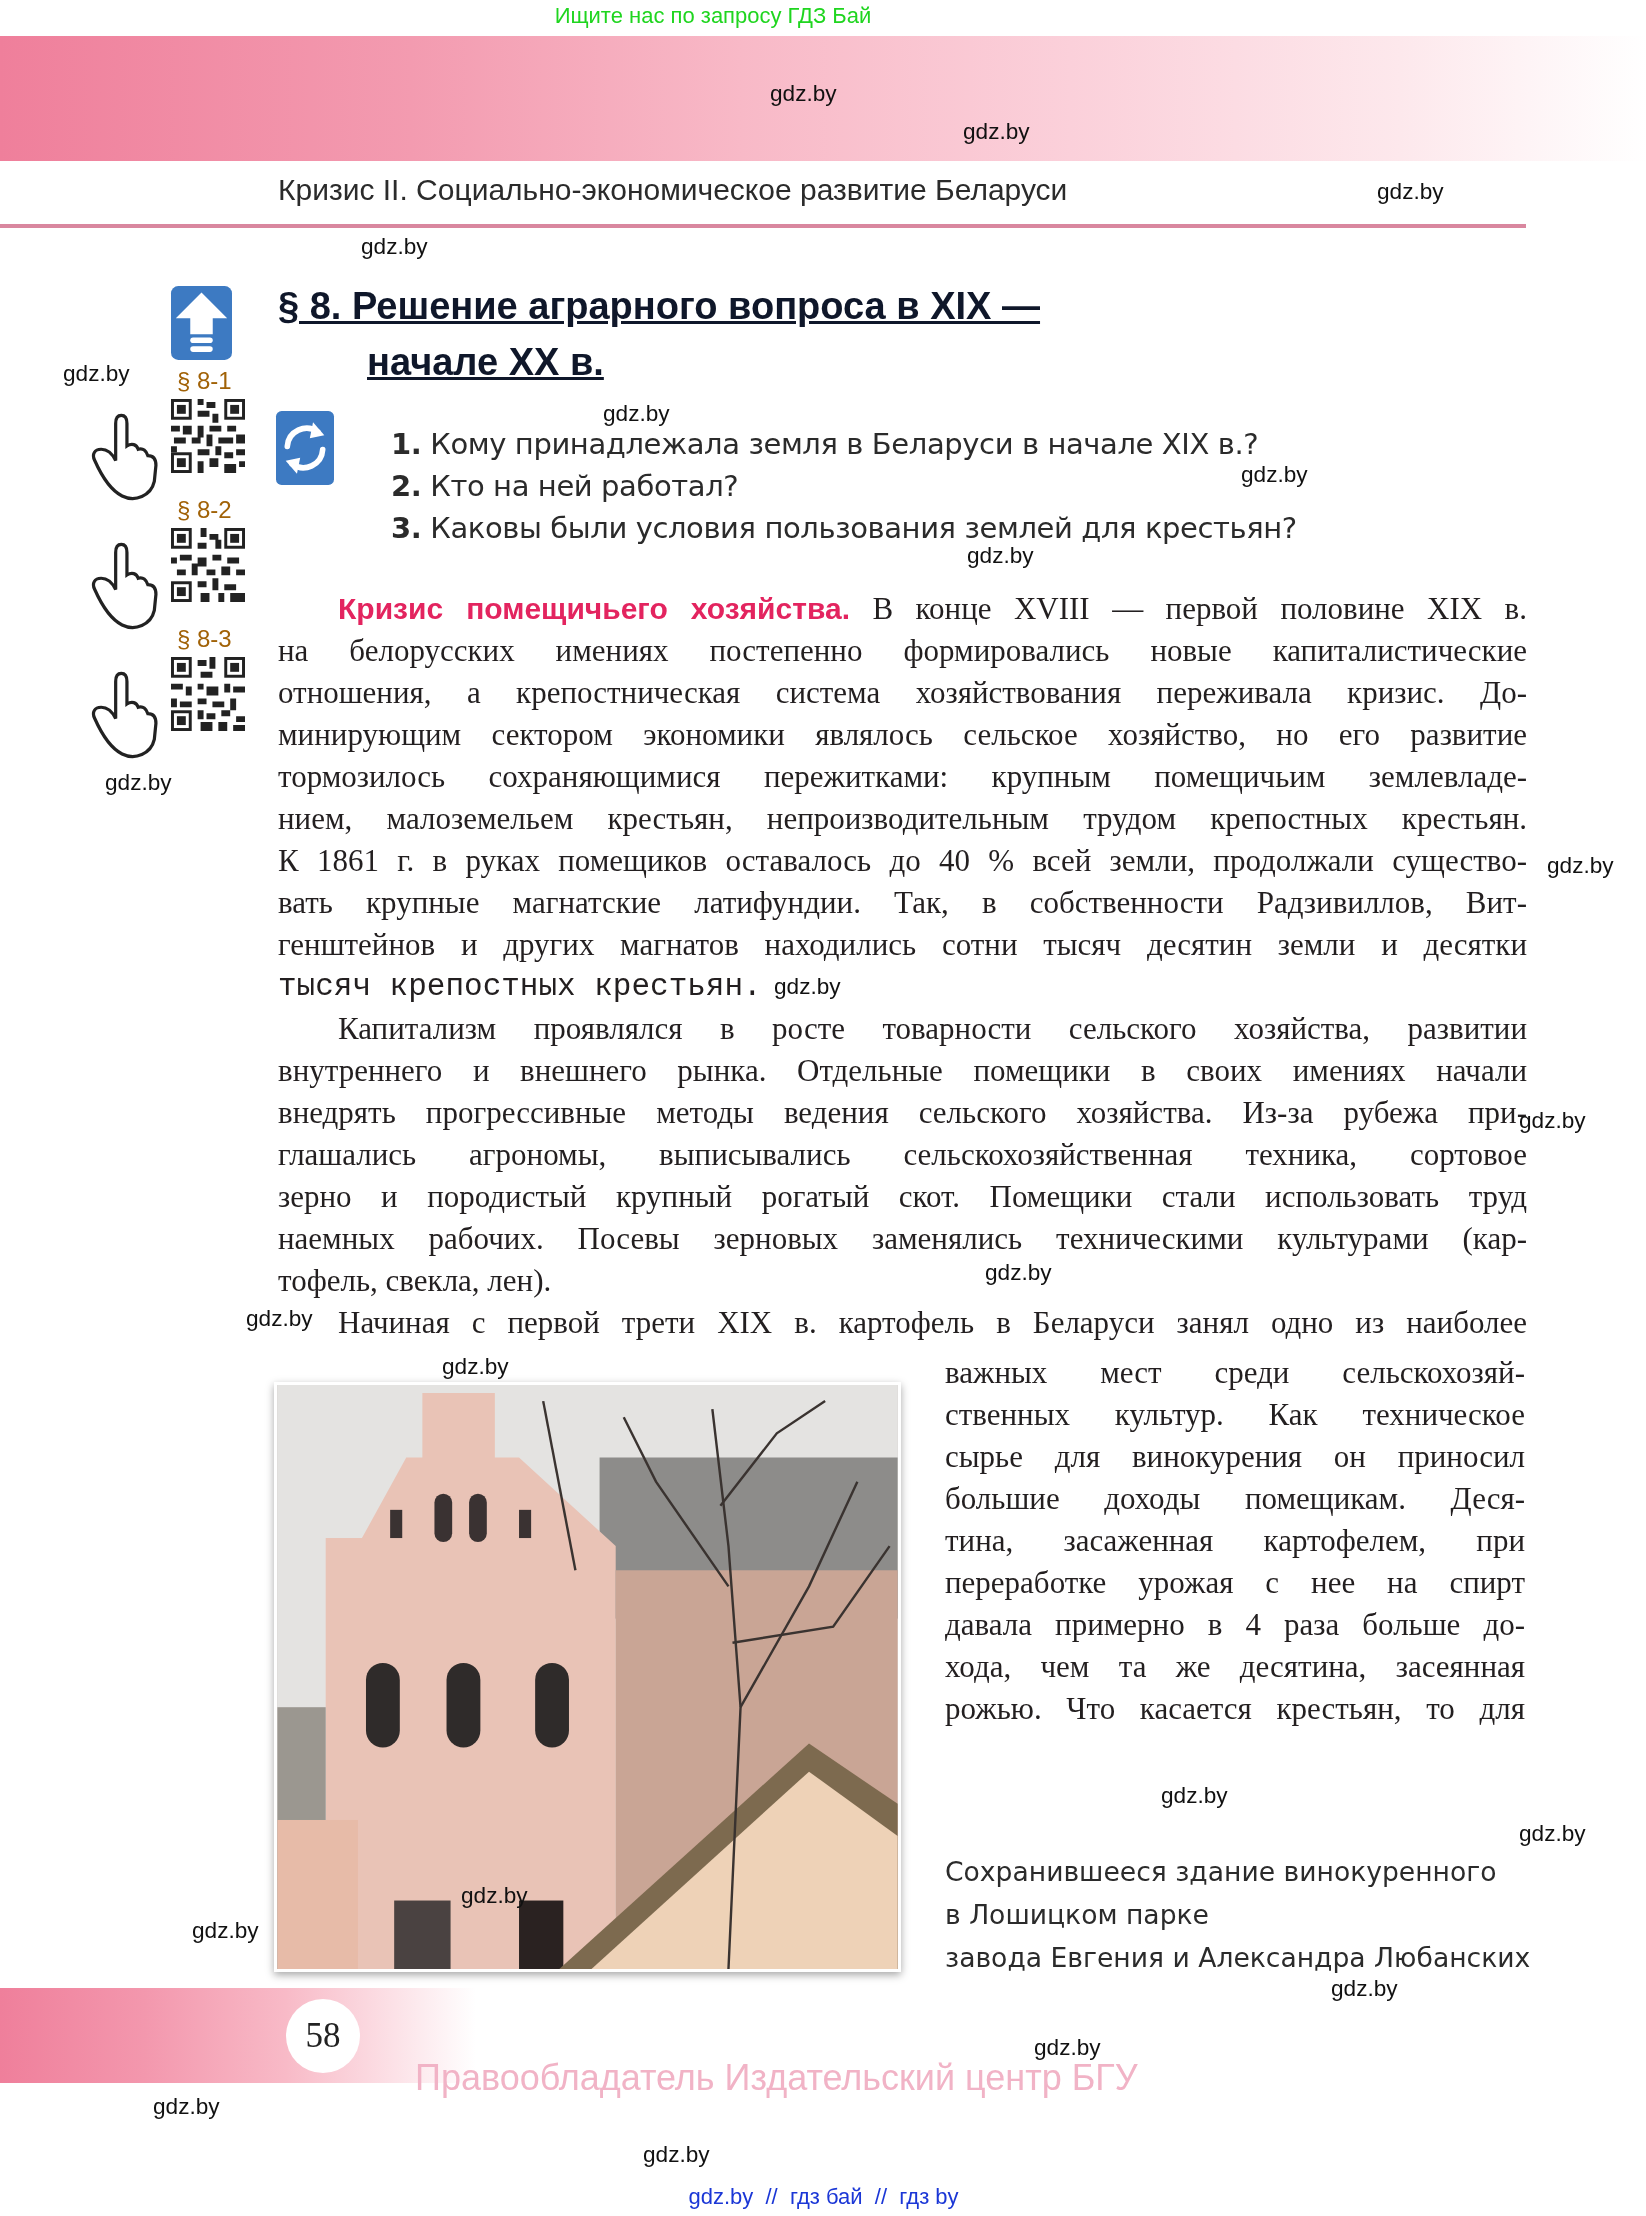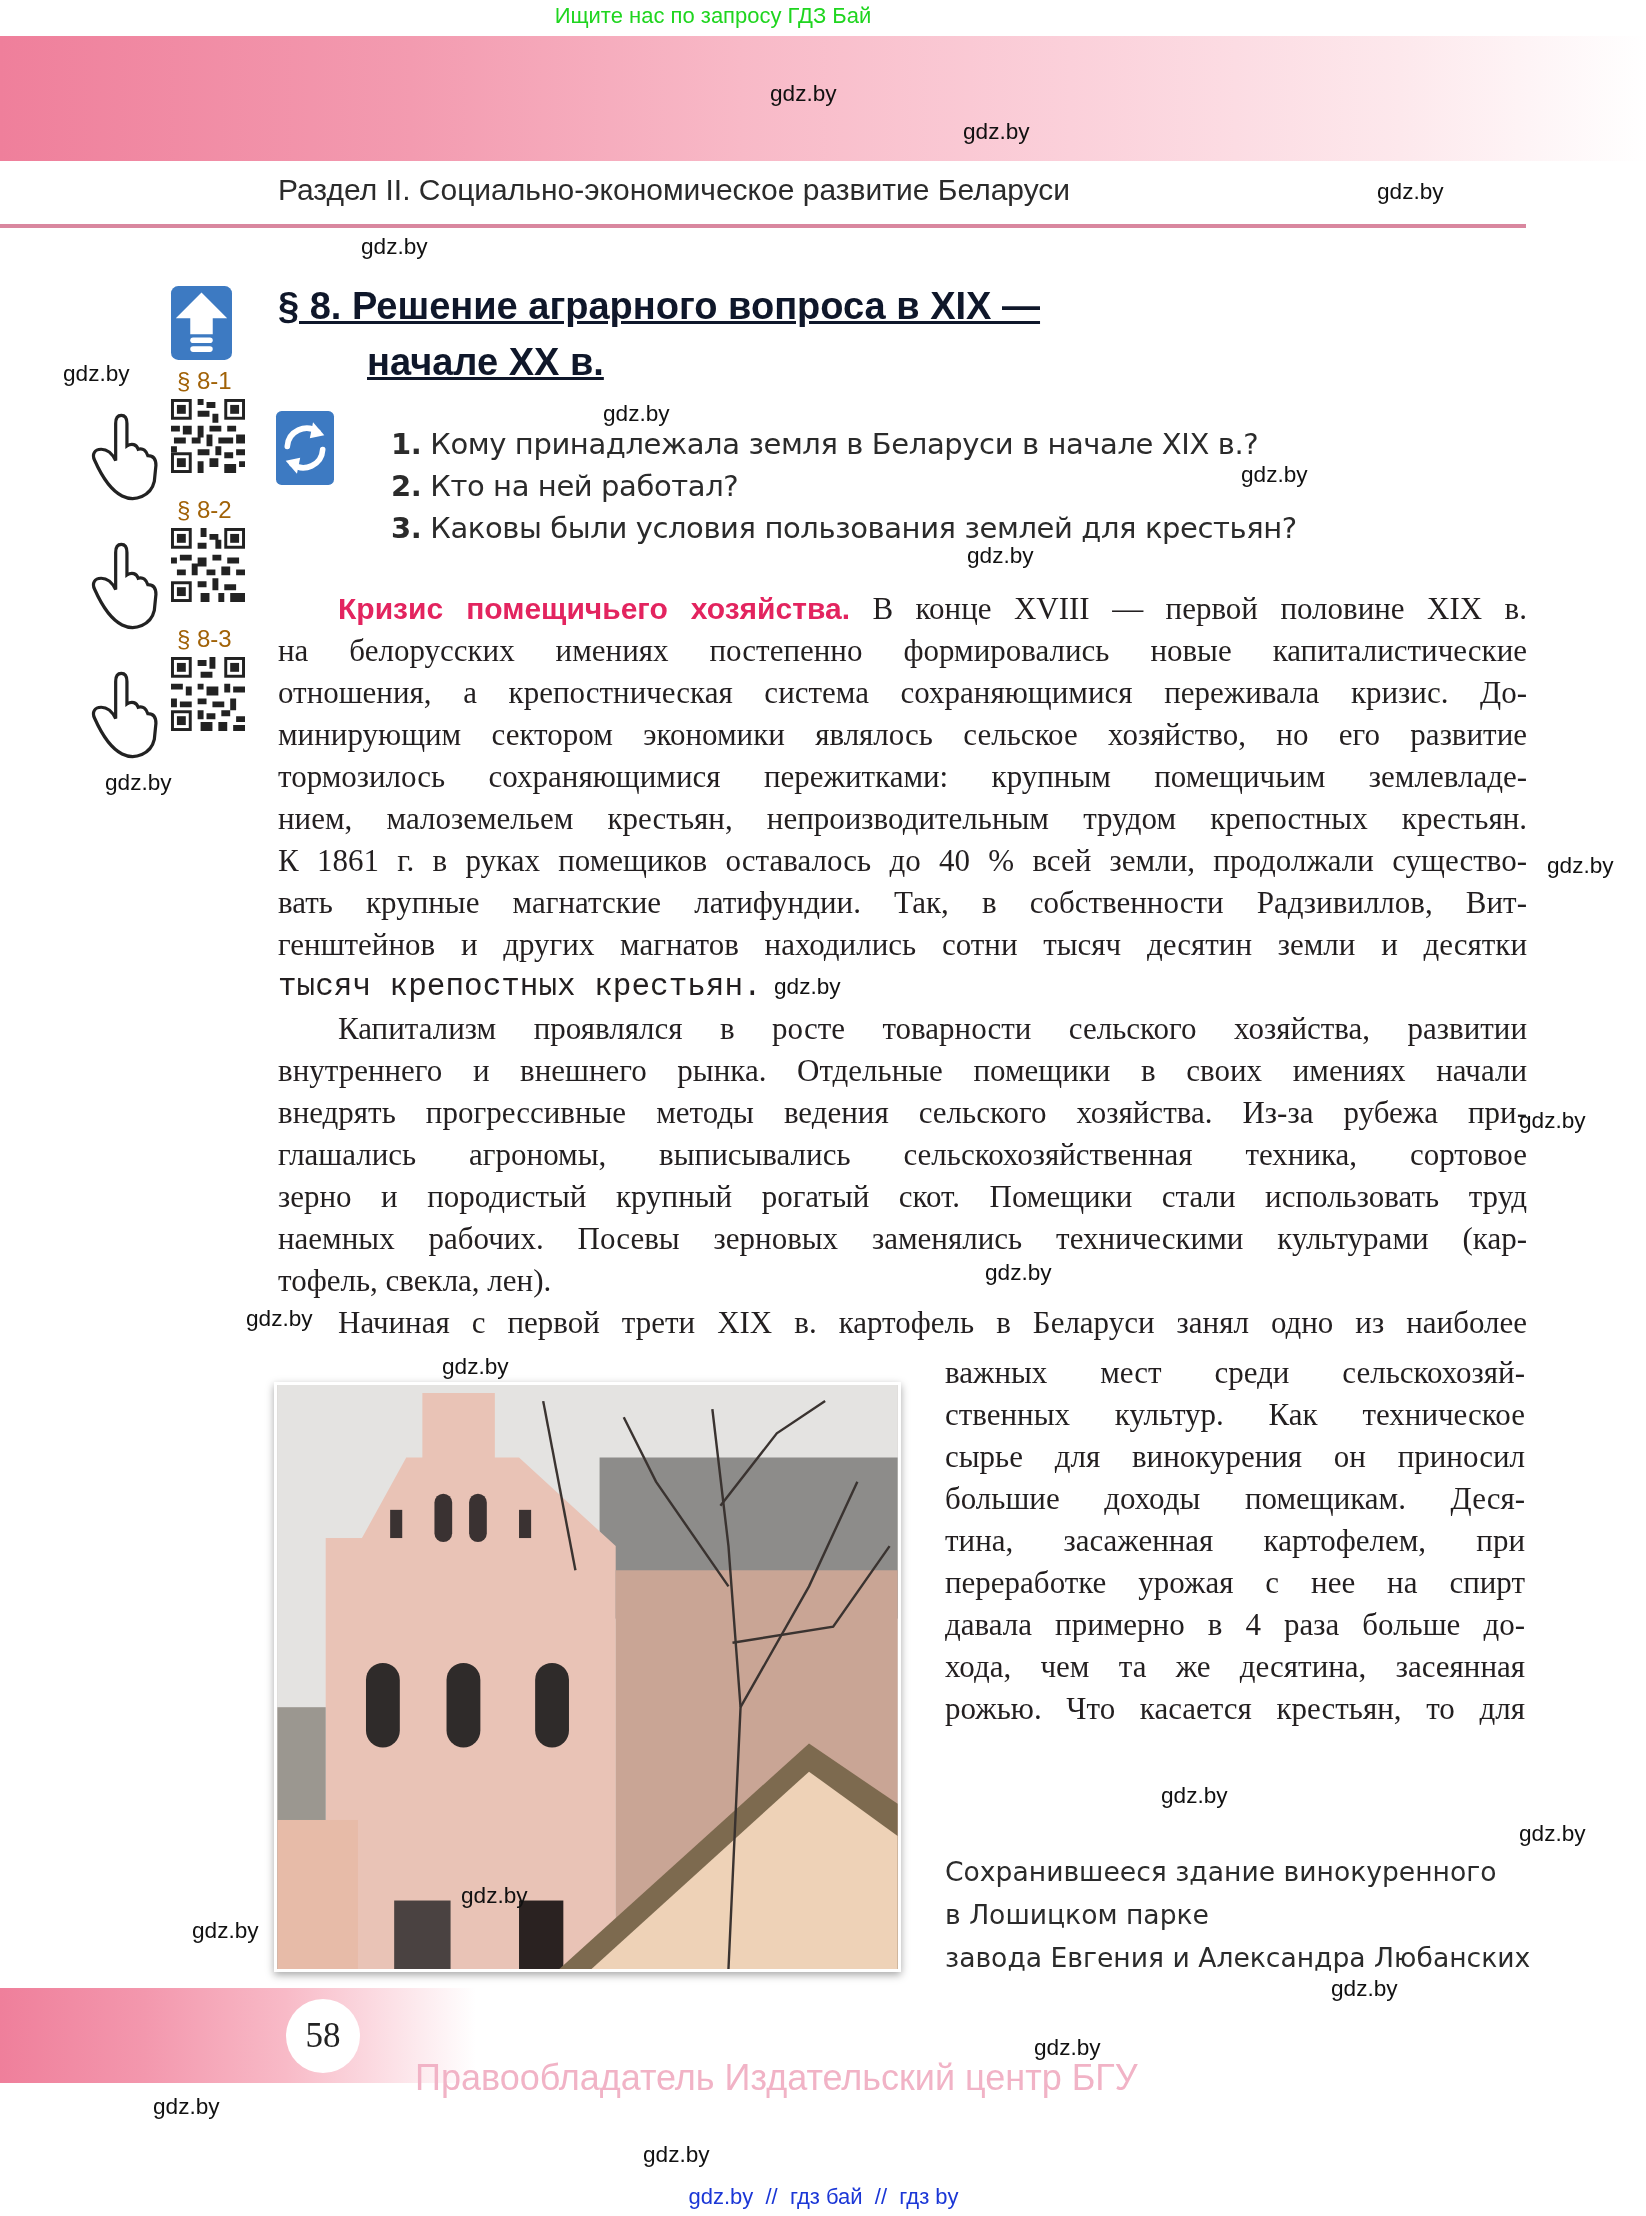--- a/index.html
+++ b/index.html
@@ -35,21 +35,21 @@
     display:flex; align-items:center; justify-content:center; font-family:"Liberation Serif", serif; font-size:35px; color:#222; }
   .copyright { top:2057px; left:415px; font-size:36px; color:#f1b3c6; }
   .bottom-links { top:2184px; left:0; width:1647px; text-align:center; font-size:22px; color:#1b37d6; }
 </style>
 </head>
 <body>
 
 <div class="abs top-promo">Ищите нас по запросу ГДЗ Бай</div>
 
 <div class="abs header-band"></div>
-<div class="abs section-title">Раздел II. Социально-экономическое развитие Беларуси</div>
+<div class="abs section-title">Кризис II. Социально-экономическое развитие Беларуси</div>
 <div class="abs pink-rule"></div>
 
 <div class="abs para-title" style="top:278px;">§ 8. Решение аграрного вопроса в XIX —</div>
 <div class="abs para-title" style="top:334px; left:367px;">начале XX в.</div>
 
 <div class="abs home-icon">
   <svg width="61" height="74" viewBox="0 0 76 92">
     <polygon points="38,8 70,40 52,40 52,60 24,60 24,40 6,40" fill="#fff"></polygon>
     <rect x="24" y="64" width="28" height="7" rx="3.5" fill="#fff"></rect>
     <rect x="24" y="75" width="28" height="7" rx="3.5" fill="#fff"></rect>
@@ -125,21 +125,21 @@
   </svg>
 </div>
 
 <div class="abs question" style="top:427px;"><b>1.</b> <span>Кому принадлежала земля в Беларуси в начале XIX в.?</span></div>
 <div class="abs question" style="top:469px;"><b>2.</b> <span>Кто на ней работал?</span></div>
 <div class="abs question" style="top:511px;"><b>3.</b> <span>Каковы были условия пользования землей для крестьян?</span></div>
 
 <div class="abs body-text" style="top:588px;">
   <span class="body-line indent"><span class="subhead">Кризис помещичьего хозяйства.</span> <span>В конце XVIII — первой половине XIX в.</span></span>
   <span class="body-line">на белорусских имениях постепенно формировались новые капиталистические</span>
-  <span class="body-line">отношения, а крепостническая система сохраняющимися переживала кризис. До-</span>
+  <span class="body-line">отношения, а крепостническая система хозяйствования переживала кризис. До-</span>
   <span class="body-line">минирующим сектором экономики являлось сельское хозяйство, но его развитие</span>
   <span class="body-line">тормозилось сохраняющимися пережитками: крупным помещичьим землевладе-</span>
   <span class="body-line">нием, малоземельем крестьян, непроизводительным трудом крепостных крестьян.</span>
   <span class="body-line">К 1861 г. в руках помещиков оставалось до 40 % всей земли, продолжали существо-</span>
   <span class="body-line">вать крупные магнатские латифундии. Так, в собственности Радзивиллов, Вит-</span>
   <span class="body-line">генштейнов и других магнатов находились сотни тысяч десятин земли и десятки</span>
   <span class="body-line" style="text-align-last:left;font-family:Liberation Mono, monospace;">тысяч крепостных крестьян.</span>
   <span class="body-line indent">Капитализм проявлялся в росте товарности сельского хозяйства, развитии</span>
   <span class="body-line">внутреннего и внешнего рынка. Отдельные помещики в своих имениях начали</span>
   <span class="body-line">внедрять прогрессивные методы ведения сельского хозяйства. Из-за рубежа при-</span>

